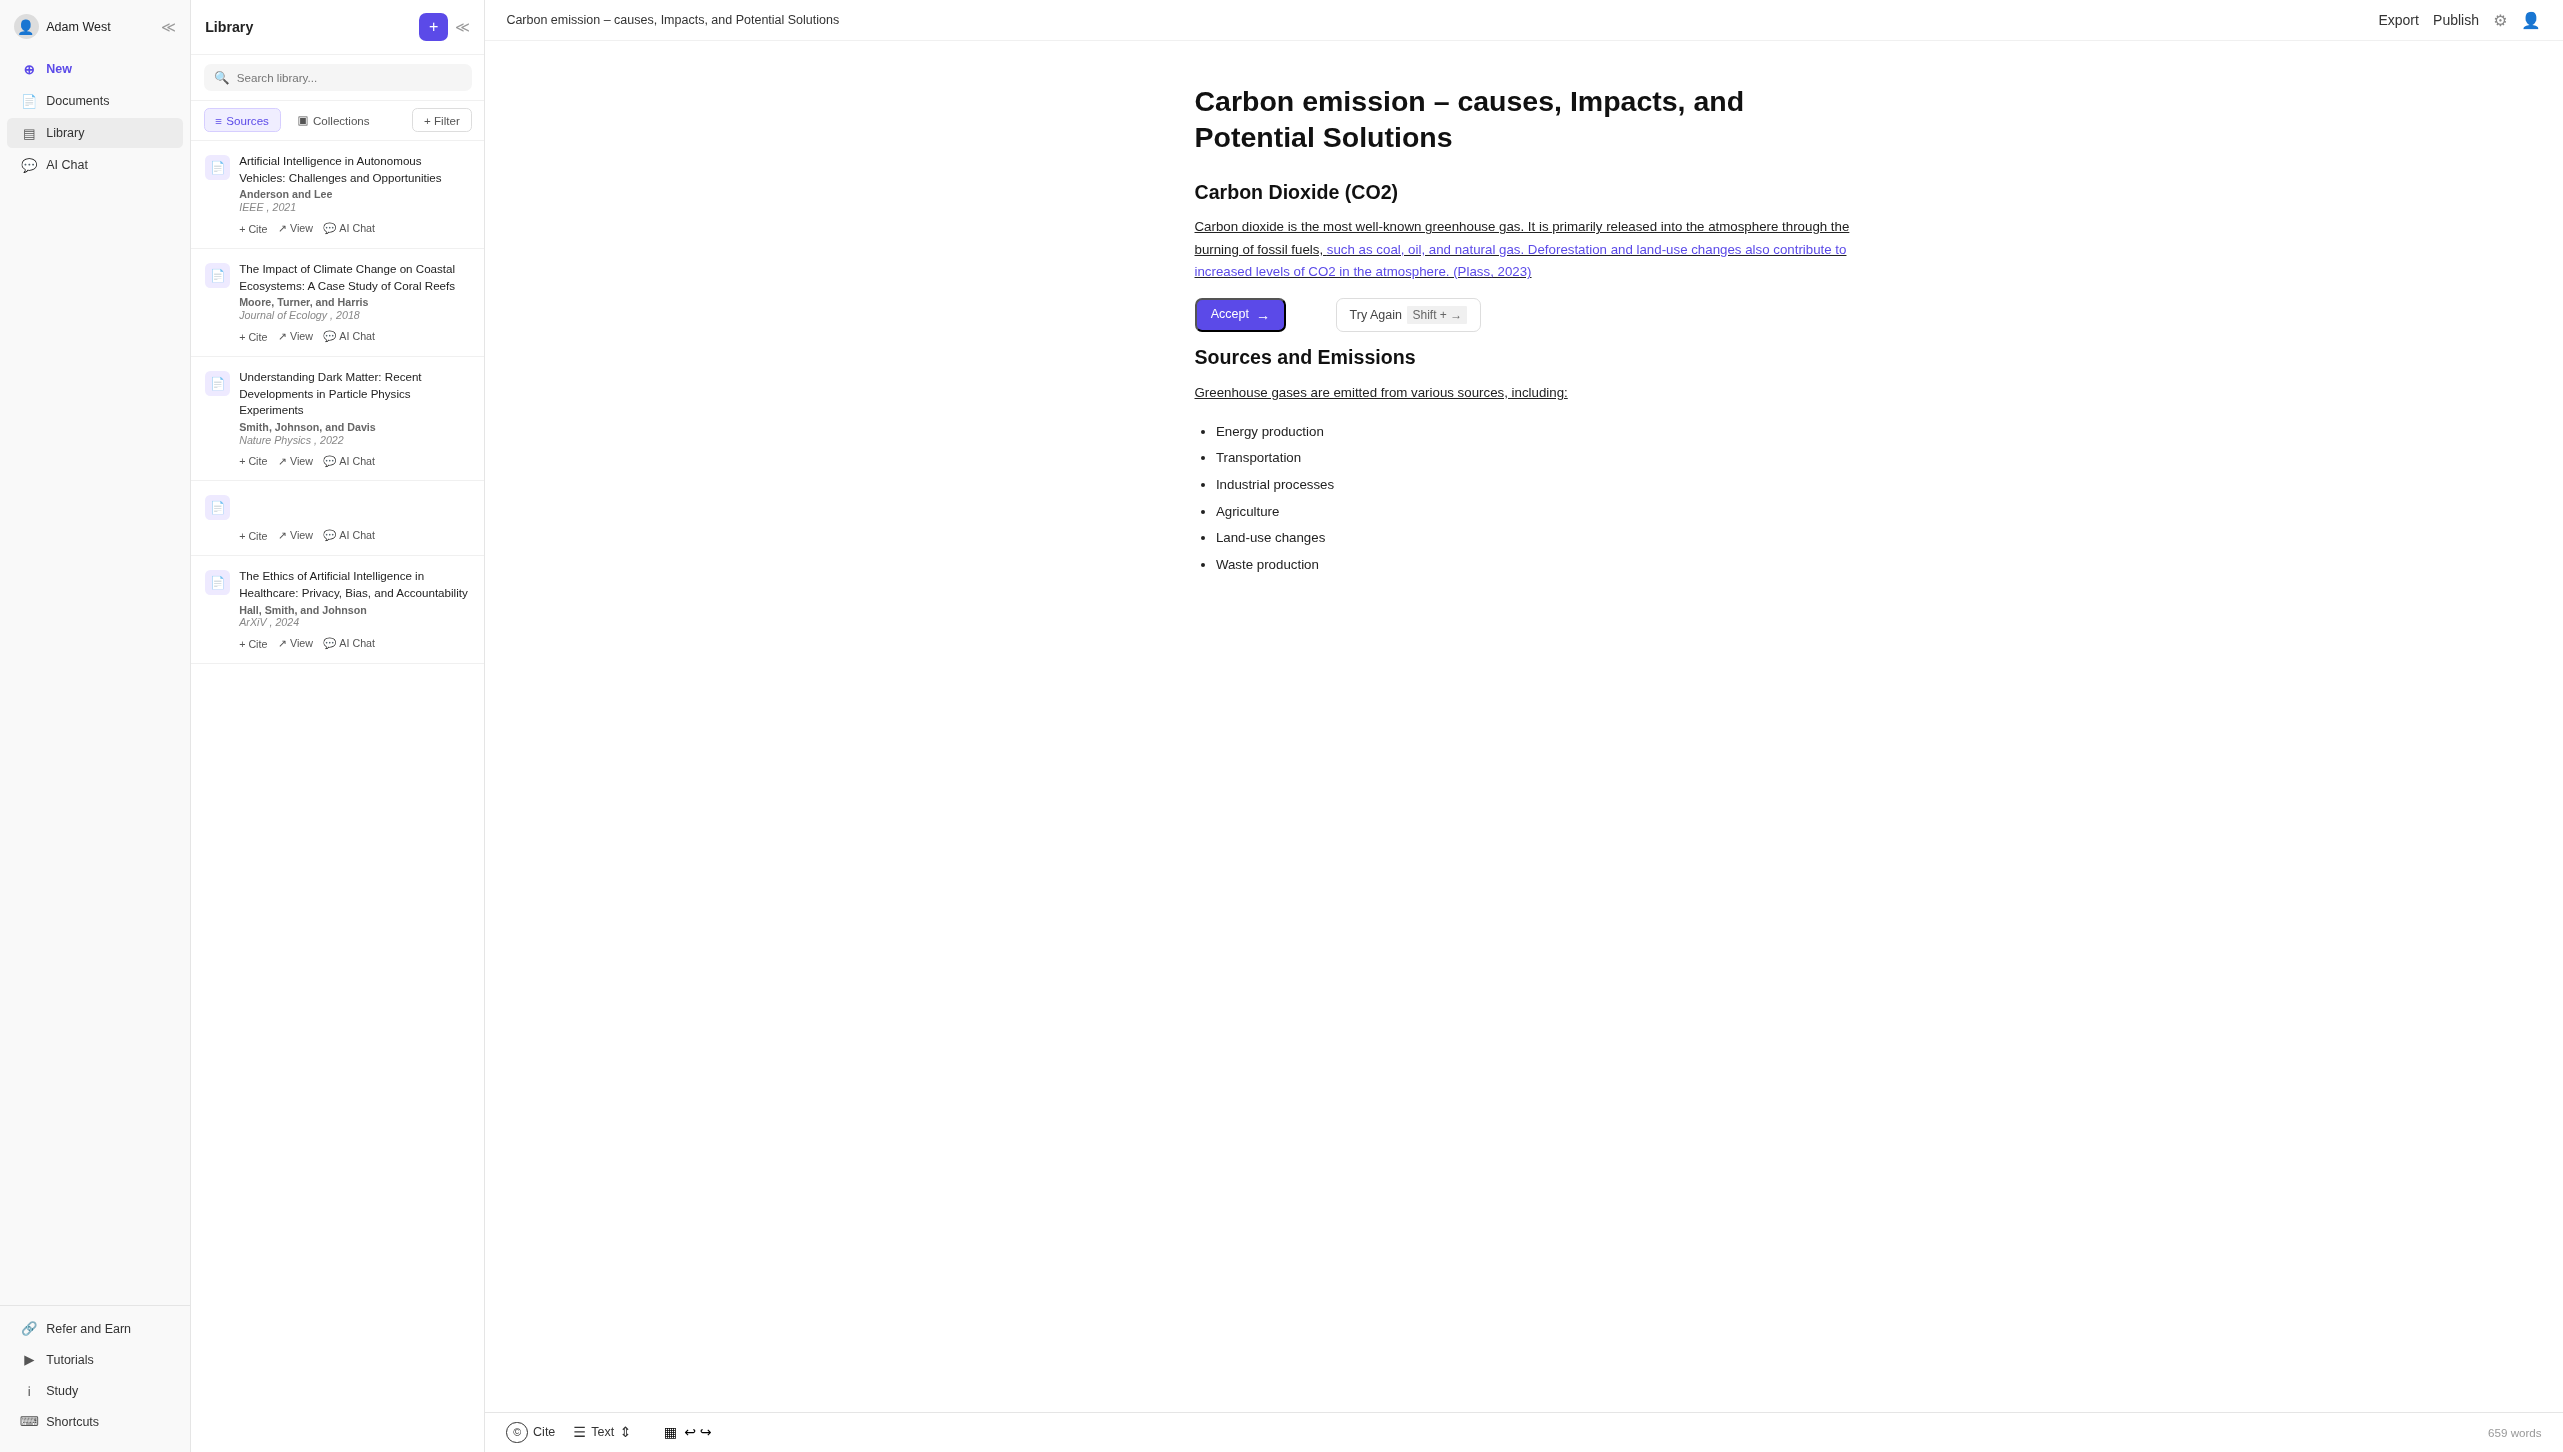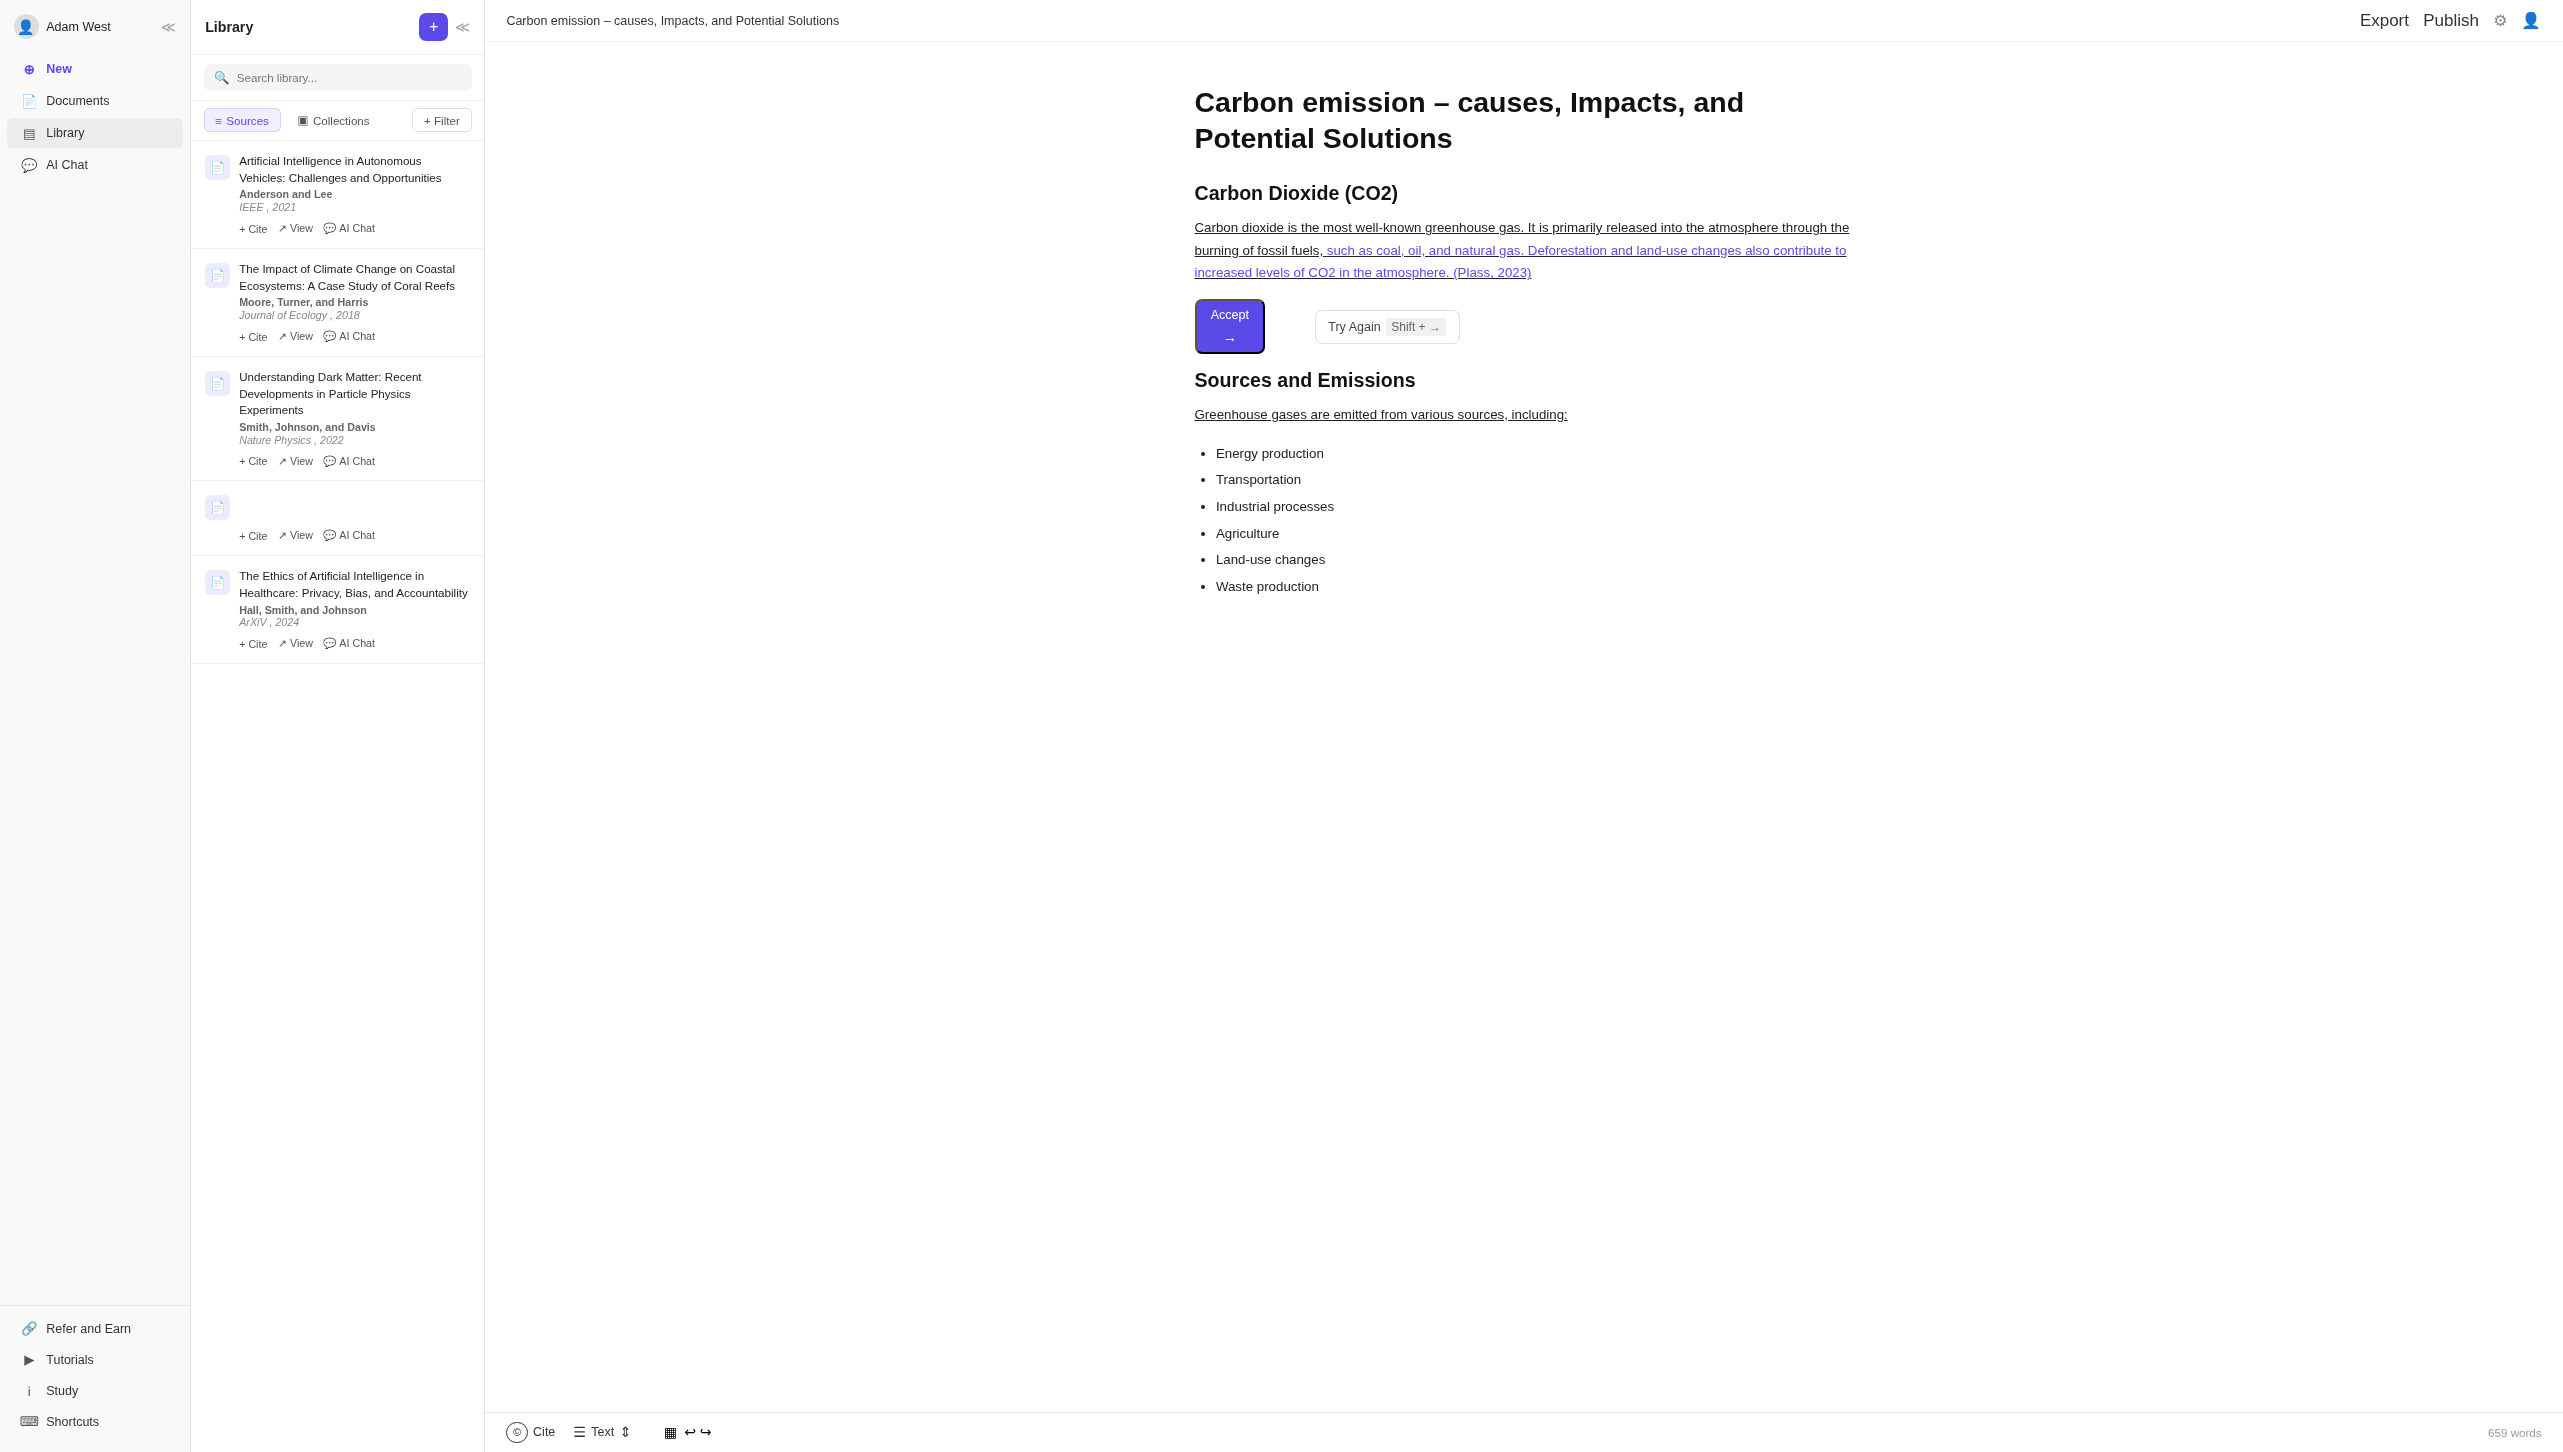--- a/index.html
+++ b/index.html
@@ -163,35 +163,35 @@
     }
     .top-bar {
       display: flex;
       align-items: center;
       justify-content: space-between;
       padding: 10.7px 21.4px;
       border-bottom: 0.9px solid #f0f0f0;
     }
     .doc-title-bar { font-size: 12.5px; color: #333; }
     .top-actions { display: flex; gap: 14.2px; align-items: center; }
-    .top-btn { font-size: 17px; color: #333; cursor: pointer; font-weight: 500; }
+    .top-btn { font-size: 14px; color: #333; cursor: pointer; font-weight: 500; }
     .top-icon { color: #888; cursor: pointer; font-size: 16px; }
     .editor-area { flex: 1; overflow-y: auto; padding: 43px 71px; max-width: 801px; margin: 0 auto; width: 100%; }
     .doc-main-title { font-size: 28.5px; font-weight: 700; color: #111; line-height: 1.25; margin-bottom: 25px; }
     .doc-section-title { font-size: 19.6px; font-weight: 700; color: #111; margin-bottom: 12.5px; }
     .doc-paragraph { font-size: 13.3px; color: #222; line-height: 1.7; margin-bottom: 14.2px; text-decoration: underline; }
     .citation-highlight { color: #5b4ae8; }
     .accept-bar {
       display: flex; align-items: center; gap: 10.7px; margin: 14.2px 0;
     }
     .accept-btn {
       display: flex; gap: 7.1px;
       background: #5b4ae8; color: #fff;
       padding: 7.1px 14.2px; border-radius: 7.1px;
-      font-size: 12.5px; font-weight: 500; cursor: pointer; flex-direction: column;
+      font-size: 12.5px; font-weight: 500; cursor: pointer;
     }
     .accept-btn-arrow { font-size: 14.2px; }
     .try-again-btn {
       display: flex; align-items: center; gap: 5.3px;
       padding: 7.1px 12.5px;
       border: 0.9px solid #ddd;
       border-radius: 7.1px;
       font-size: 12.5px; color: #444; cursor: pointer;
       background: #fff;
       margin-left: 39px;

